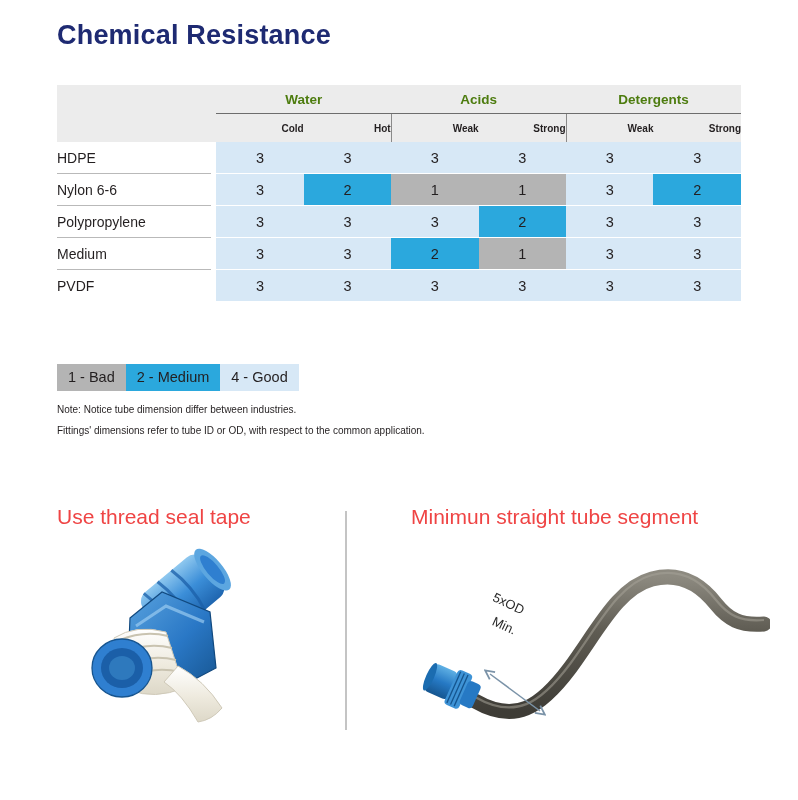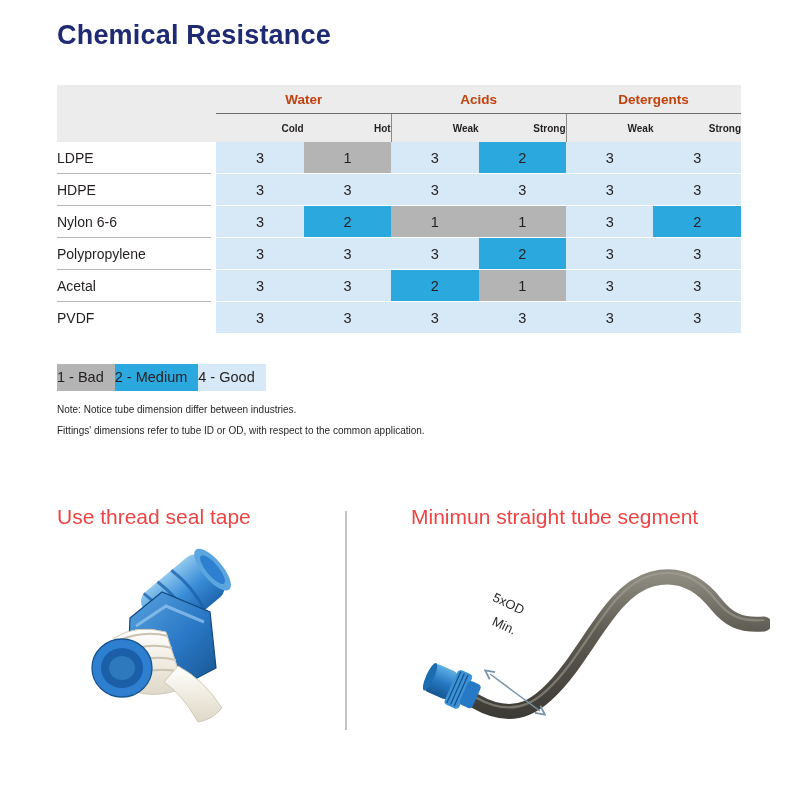--- a/index.html
+++ b/index.html
@@ -16,21 +16,21 @@
   }
   
   .res-table{
     position:absolute;left:57px;top:85px;width:684px;
     border-collapse:collapse;table-layout:fixed;
   }
   .res-table th,.res-table td{padding:0;margin:0;}
   .hdr-blank{background:#ececec;}
   .grp-cell{
     background:#ececec;text-align:center;font-size:13.5px;font-weight:700;
-    color:#c2410c;height:28px;vertical-align:middle;
+    color:#4d7c0f;height:28px;vertical-align:middle;
     border-bottom:1.3px solid #6d6d6d;
   }
   .grp-spacer{background:#ececec;}
   .sub-cell{
     background:#ececec;text-align:right;font-size:10px;font-weight:700;
     color:#231f20;height:28px;vertical-align:middle;
   }
   .grp-div{border-left:1.2px solid #8a8a8a;}
   .row-label{
     background:#ffffff;font-size:14px;color:#231f20;
@@ -45,21 +45,21 @@
   }
   .v3{background:#d7e8f6;}
   .v2{background:#2ba8dd;}
   .v1{background:#b4b4b4;}
   .colgap{width:5px;background:#ffffff;}
   
   .legend{
     position:absolute;left:57px;top:364px;display:flex;
   }
   .lg{
-    font-size:14.5px;color:#231f20;padding:4px 11px 5px 0;
+    font-size:14.5px;color:#231f20;padding:4px 11px 5px 11px;
     line-height:18px;white-space:nowrap;
   }
   .lg-bad{background:#b4b4b4;}
   .lg-med{background:#2ba8dd;}
   .lg-good{background:#d7e8f6;}
   
   .note{
     position:absolute;left:57px;top:399px;width:730px;
     font-size:10px;line-height:21px;color:#231f20;
   }
@@ -114,30 +114,20 @@
       <th class="sub-cell">Cold</th>
       <th class="sub-cell">Hot</th>
       <th class="sub-cell grp-div">Weak</th>
       <th class="sub-cell">Strong</th>
       <th class="sub-cell grp-div">Weak</th>
       <th class="sub-cell">Strong</th>
     </tr>
   </thead>
   <tbody>
     <tr>
-      <td class="row-label">LDPE</td>
-      <td class="colgap"></td>
-      <td class="val v3">3</td>
-      <td class="val v1">1</td>
-      <td class="val v3">3</td>
-      <td class="val v2">2</td>
-      <td class="val v3">3</td>
-      <td class="val v3">3</td>
-    </tr>
-    <tr>
       <td class="row-label">HDPE</td>
       <td class="colgap"></td>
       <td class="val v3">3</td>
       <td class="val v3">3</td>
       <td class="val v3">3</td>
       <td class="val v3">3</td>
       <td class="val v3">3</td>
       <td class="val v3">3</td>
     </tr>
     <tr>
@@ -154,21 +144,21 @@
       <td class="row-label">Polypropylene</td>
       <td class="colgap"></td>
       <td class="val v3">3</td>
       <td class="val v3">3</td>
       <td class="val v3">3</td>
       <td class="val v2">2</td>
       <td class="val v3">3</td>
       <td class="val v3">3</td>
     </tr>
     <tr>
-      <td class="row-label">Acetal</td>
+      <td class="row-label">Medium</td>
       <td class="colgap"></td>
       <td class="val v3">3</td>
       <td class="val v3">3</td>
       <td class="val v2">2</td>
       <td class="val v1">1</td>
       <td class="val v3">3</td>
       <td class="val v3">3</td>
     </tr>
     <tr class="last-row">
       <td class="row-label">PVDF</td>

